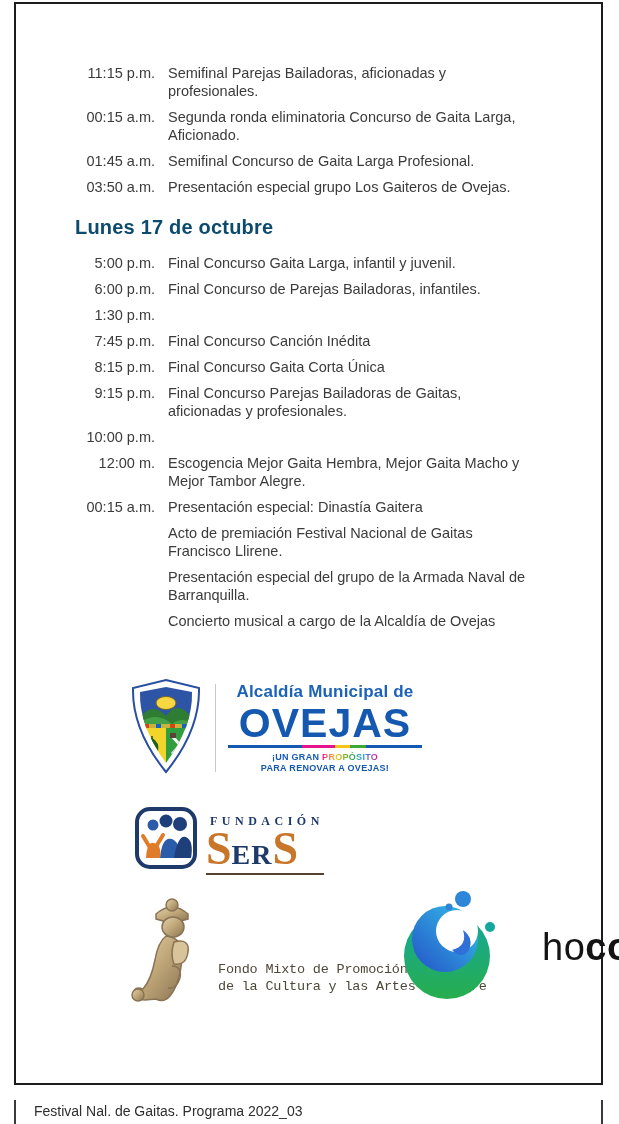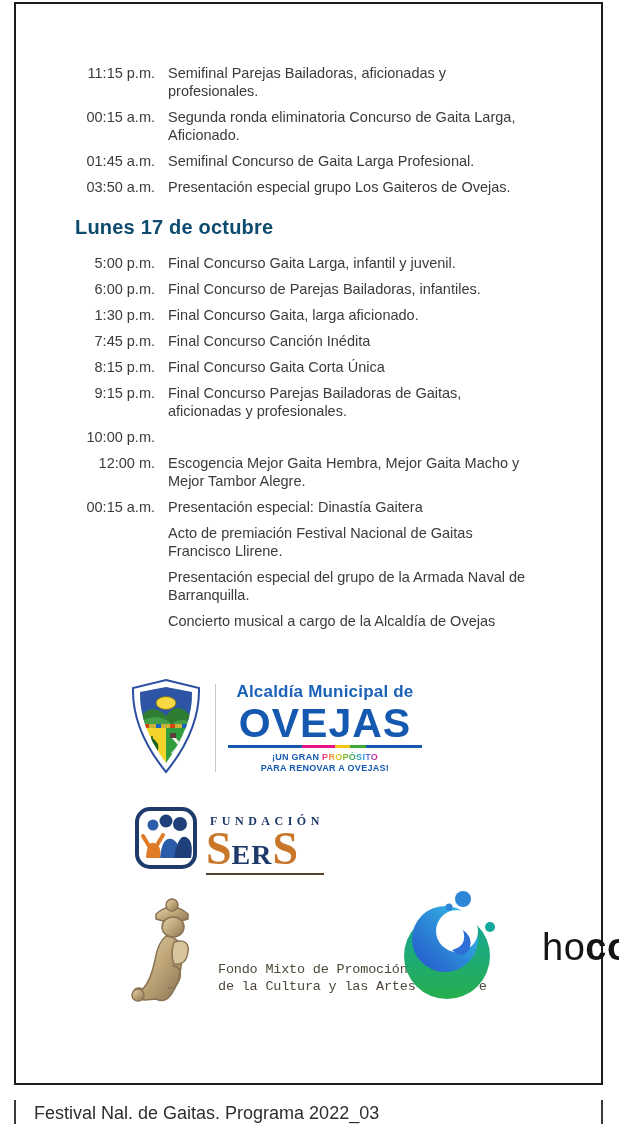--- a/index.html
+++ b/index.html
@@ -35,21 +35,21 @@
   .ss-big{font-size:46px;line-height:40px;font-weight:bold;}
   .ss-orange{color:#c8762a;}
   .ss-small{font-size:28px;letter-spacing:1px;font-weight:bold;}
   .logo-fondo{position:absolute;left:66px;top:218px;display:flex;align-items:flex-end;font-family:Liberation Mono, monospace;}
   .fondo-text{margin:0 0 22px 4px;font-size:13.5px;color:#4d483a;line-height:17px;letter-spacing:-0.2px;}
   .logo-hocol{position:absolute;left:340px;top:210px;display:flex;align-items:center;gap:32px;}
   .hocol-text{margin-left:12px;font-size:38px;color:#141414;letter-spacing:0.5px;}
   .hc-thin{font-weight:400;}
   .hc-bold{font-weight:700;}
   
-  .footer-caption{position:absolute;left:34px;top:1103px;font-size:18px;color:#2e2e2e;}
+  .footer-caption{position:absolute;left:34px;top:1103px;font-size:14px;color:#2e2e2e;}
   .tick{position:absolute;width:2px;height:26px;background:#3a3a3a;top:1100px;}
   .tick-left{left:14px;}
   .tick-right{left:601px;}
 </style>
 </head>
 <body>
 
 <div class="page">
   <div class="frame">
     <div class="content">
@@ -78,21 +78,20 @@
       <div class="row">
         <div class="time">5:00 p.m.</div>
         <div class="desc">Final Concurso Gaita Larga, infantil y juvenil.</div>
       </div>
       <div class="row">
         <div class="time">6:00 p.m.</div>
         <div class="desc">Final Concurso de Parejas Bailadoras, infantiles.</div>
       </div>
       <div class="row">
         <div class="time">1:30 p.m.</div>
-        <div class="desc">Final Concurso Gaita, larga aficionado.</div>
       </div>
       <div class="row">
         <div class="time">7:45 p.m.</div>
         <div class="desc">Final Concurso Canción Inédita</div>
       </div>
       <div class="row">
         <div class="time">8:15 p.m.</div>
         <div class="desc">Final Concurso Gaita Corta Única</div>
       </div>
       <div class="row">

